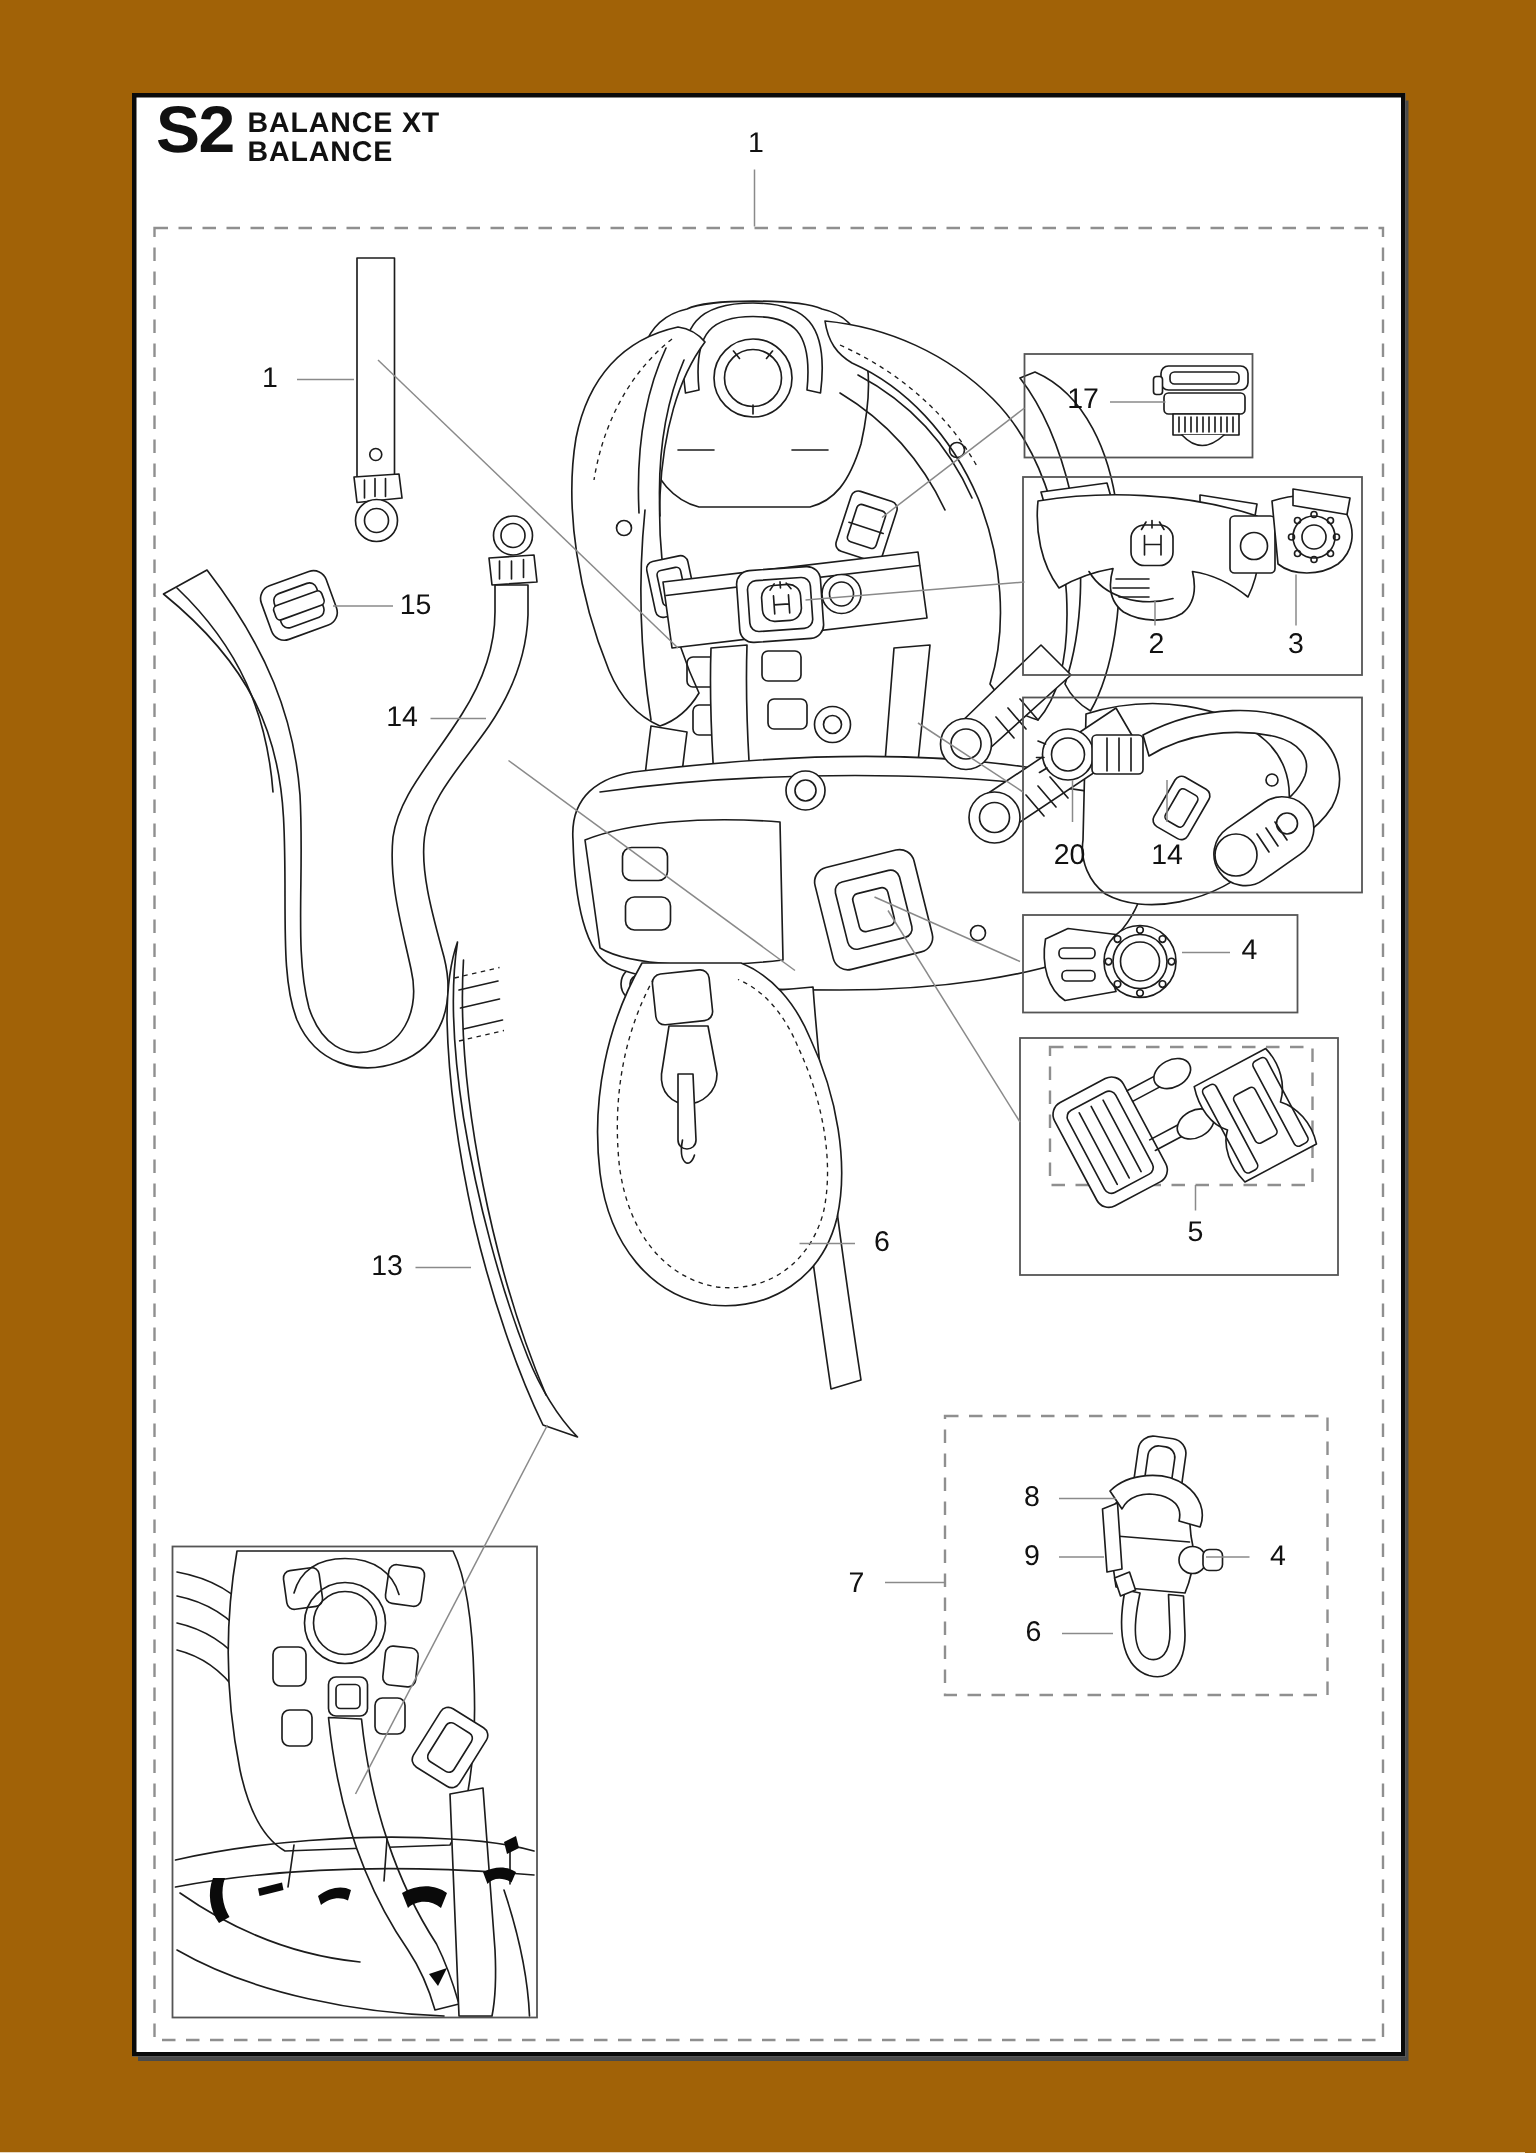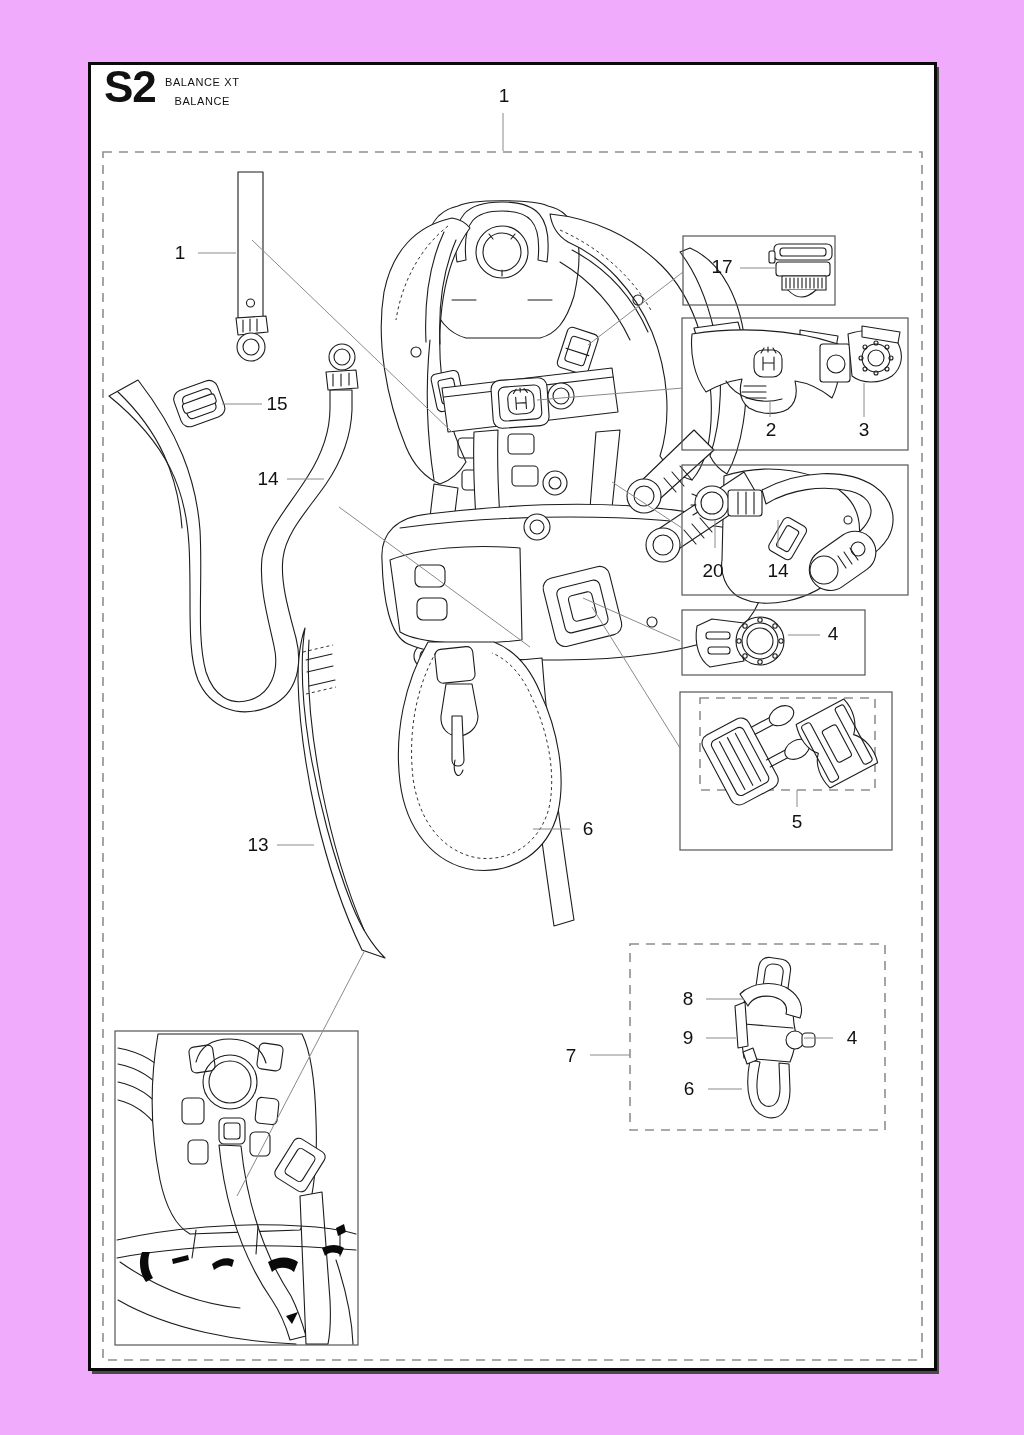--- a/index.html
+++ b/index.html
@@ -1,23 +1,23 @@
 <!DOCTYPE html>
 <html><head>
 <meta charset="utf-8">
 <style>
   html,body{margin:0;padding:0;background:#fff;}
-  .page{position:relative;width:1024px;height:1435px;background:#f0abfc;overflow:hidden;
+  .page{position:relative;width:1024px;height:1435px;background:#a16207;overflow:hidden;
         font-family:"Liberation Sans",sans-serif;color:#111;}
   .frame{position:absolute;left:88px;top:62px;width:843px;height:1303px;
          border:3px solid #0a0a0a;background:#fff;box-shadow:3px 4px 0 -1px #4a4a4a;}
   .model-code{position:absolute;left:104px;top:64px;font-size:44px;font-weight:700;
               letter-spacing:-1px;line-height:46px;}
-  .subtitle{position:absolute;left:165px;top:73px;font-size:11px;line-height:19px;
-            letter-spacing:0.6px;font-weight:400;text-align:center;}
+  .subtitle{position:absolute;left:165px;top:73px;font-size:19px;line-height:19px;
+            letter-spacing:0.6px;font-weight:700;}
   .art{position:absolute;left:0;top:0;width:1024px;height:1435px;}
   .callout{position:absolute;transform:translate(-50%,-50%);font-size:19px;
            color:#111;white-space:nowrap;}
   
   .ln{fill:none;stroke:#1c1c1c;stroke-width:1.1;stroke-linecap:round;stroke-linejoin:round;}
   .w{fill:#ffffff;stroke:#1c1c1c;stroke-width:1.1;stroke-linecap:round;stroke-linejoin:round;}
   .dash{fill:none;stroke:#1c1c1c;stroke-width:0.9;stroke-dasharray:3 3;}
   .leader{fill:none;stroke:#8a8a8a;stroke-width:1;}
   .bx{fill:none;stroke:#555;stroke-width:1.2;}
   .bxd{fill:none;stroke:#8f8f8f;stroke-width:1.6;stroke-dasharray:9 7;}

